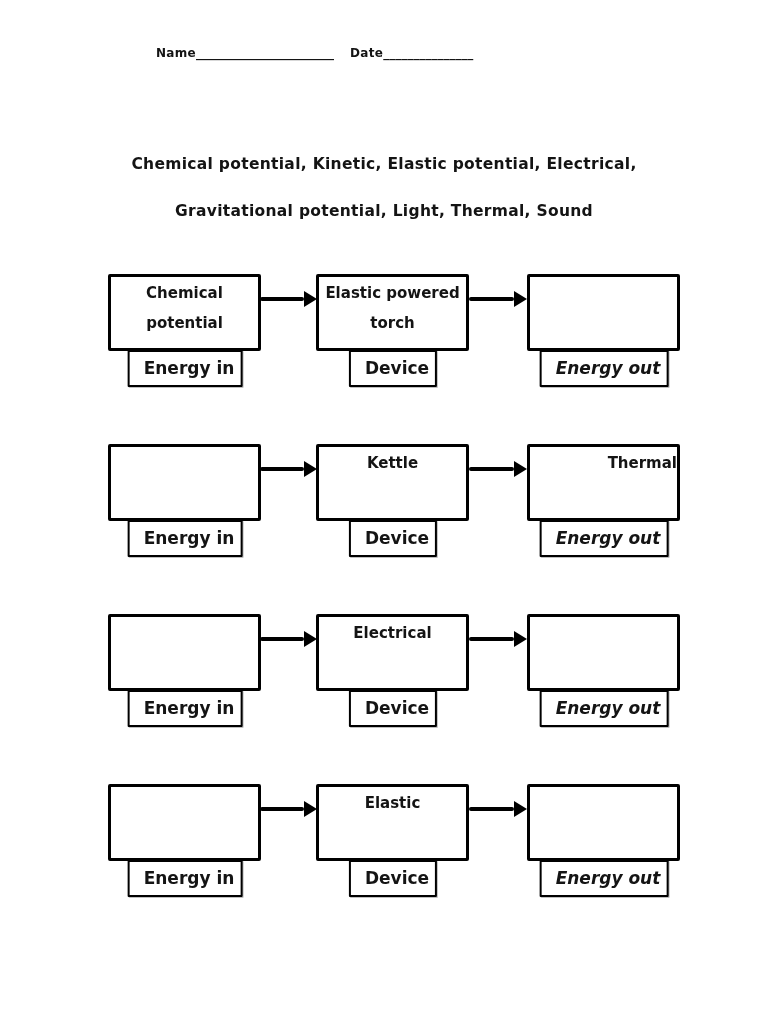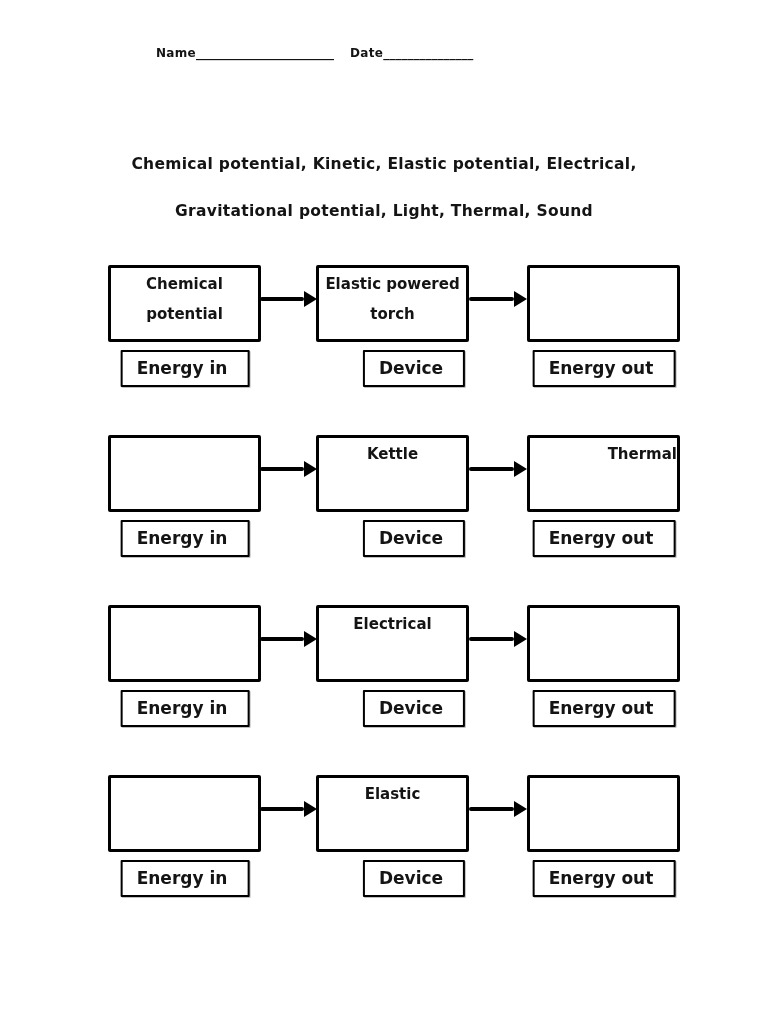--- a/index.html
+++ b/index.html
@@ -32,21 +32,21 @@
   .word-line { position:absolute; left:0; width:768px; text-align:center;
     font-size:15.5px; letter-spacing:.3px; }
   .word-line.l1 { top:155px; }
   .word-line.l2 { top:202px; }
 
   
   .row { position:absolute; left:0; width:768px; height:0; }
   .r1 { top:261px; } .r2 { top:431px; } .r3 { top:601px; } .r4 { top:771px; }
 
   .big-box {
-    position:absolute; top:4px;
+    position:absolute; top:13px;
     width:153px; height:77px;
     box-sizing:border-box;
     border:3px solid #000;
     border-radius:2px;
     background:#fff;
     text-align:center;
     font-size:15px; line-height:30px;
     padding-top:1px;
     white-space:pre-line;
   }
@@ -62,25 +62,25 @@
   .a2.head  { left:514px; }
 
   .lbl {
     position:absolute; top:89px;
     transform:translateX(-50%);
     box-sizing:border-box;
     border:2.5px solid #000;
     border-radius:1px;
     background:#fff;
     font-size:17px; line-height:27px;
-    padding:3px 20px 3px 14px;
+    padding:3px 6px 3px 14px;
     white-space:nowrap;
     box-shadow:1px 1px 0 rgba(0,0,0,.25);
   }
-  .lp1 { left:185px; } .lp2 { left:414px; } .lp3 { left:604px; }
+  .lp1 { left:185px; } .lp2 { left:393px; } .lp3 { left:604px;font-style:italic; }
 </style>
 </head>
 <body>
 
 <div class="page">
 
   <div class="header-line"><span>Name</span><span class="ul">_______________________</span><span class="date-label">Date</span><span class="ul">_______________</span></div>
 
 
   <div class="word-line l1">Chemical potential, Kinetic, Elastic potential, Electrical,</div>

